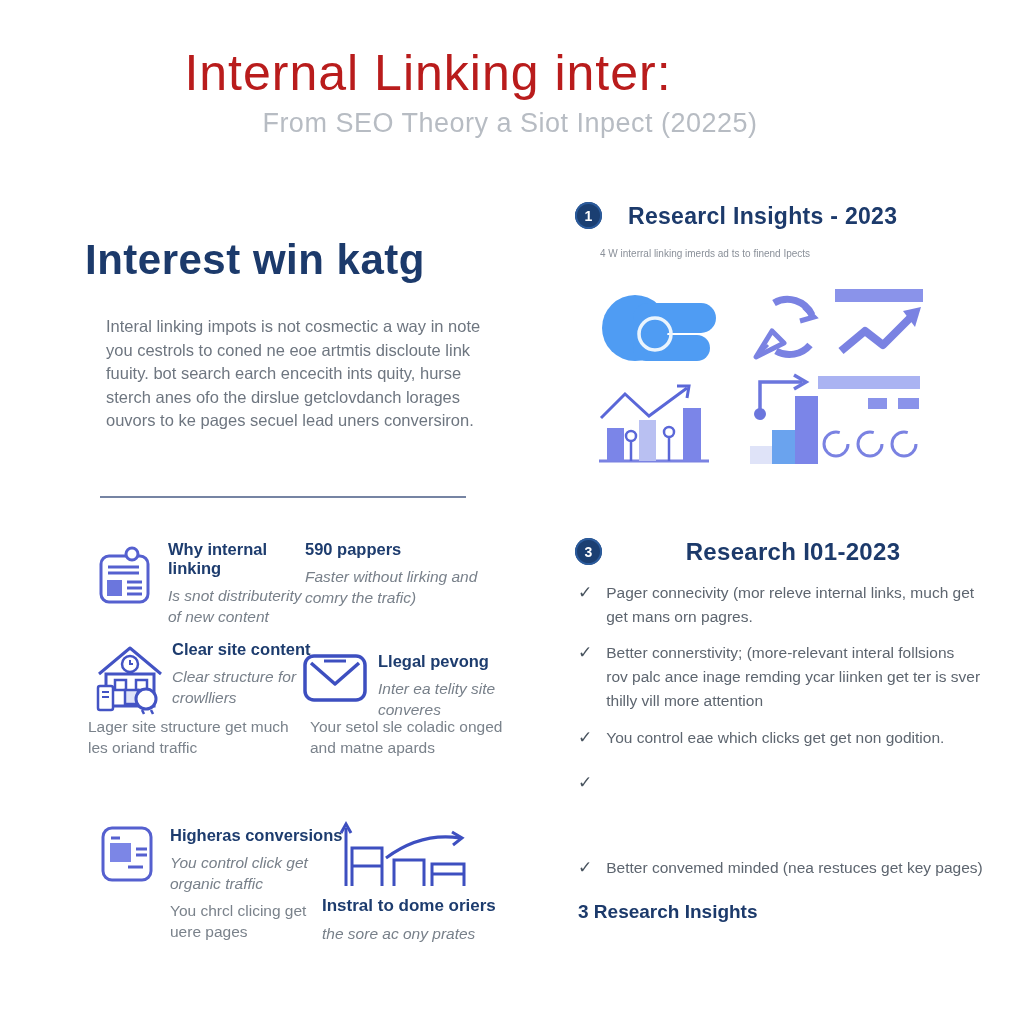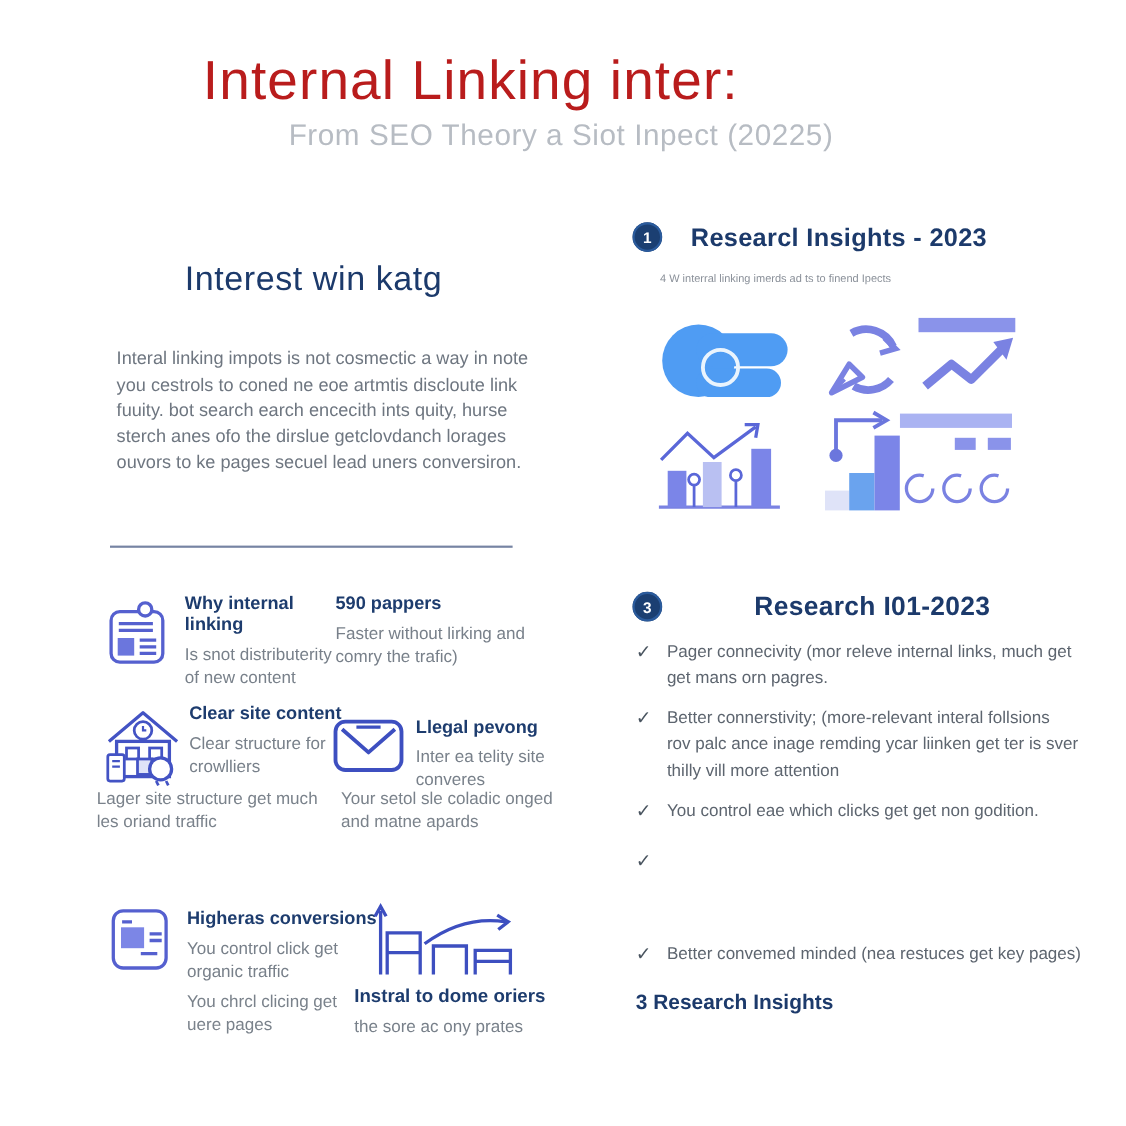--- a/index.html
+++ b/index.html
@@ -17,34 +17,34 @@
     left:0;top:44px;width:856px;text-align:center;
     font-size:50px;font-weight:400;color:#b91c1c;letter-spacing:1px;
   }
   .main-subtitle{
     left:0;top:108px;width:936px;text-align:center;
     font-size:27px;font-weight:400;color:#b7bcc3;letter-spacing:.5px;margin-left:42px;
   }
 
   
   .left-heading{
-    left:85px;top:236px;width:400px;text-align:center;
-    font-size:31px;font-weight:400;color:#1c3a6b;letter-spacing:.5px;
+    left:85px;top:236px;width:400px;text-align:left;
+    font-size:42px;font-weight:700;color:#1c3a6b;letter-spacing:.5px;
   }
   .left-paragraph{
     left:106px;top:315px;width:380px;
     font-size:16.5px;line-height:23.5px;color:#6e7680;
   }
   .divider{
     left:100px;top:496px;width:366px;height:0;
     border-top:2px solid #5e6f93;opacity:.85;
   }
 
   .feat-title{font-size:16.5px;font-weight:700;color:#1d3c6e;margin-bottom:7px;}
-  .feat-desc{font-size:15.5px;line-height:21px;color:#78808a;}
+  .feat-desc{font-size:15.5px;line-height:21px;color:#78808a;font-style:italic;}
   .feat-caption{font-size:15.5px;line-height:21px;color:#7a828b;}
 
   
   .badge{
     width:27px;height:27px;border-radius:50%;
     background:#1b3f72;color:#ffffff;
     font-size:14px;font-weight:700;
     display:flex;align-items:center;justify-content:center;
     box-shadow:inset 0 0 0 2px #2b5b9c;
   }

